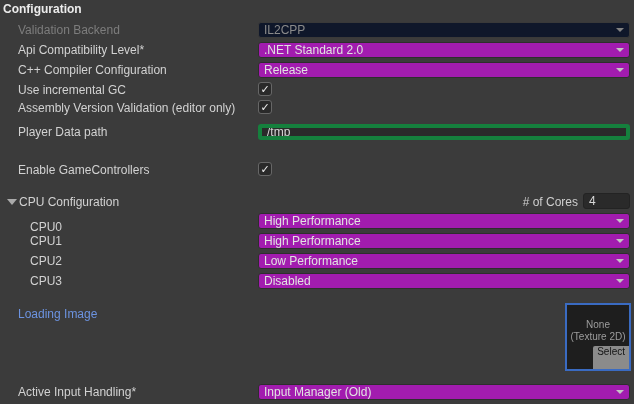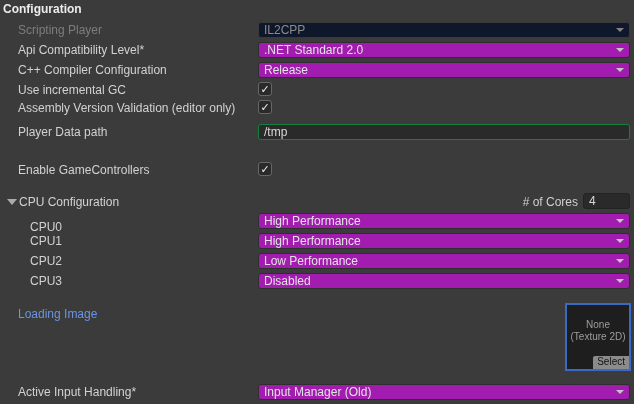--- a/index.html
+++ b/index.html
@@ -22,21 +22,21 @@
   .dd .arrow {
     position:absolute; right:5px; top:5px; width:0; height:0;
     border-left:4px solid transparent; border-right:4px solid transparent;
     border-top:4px solid #c4c4c4;
   }
   .dd.disabled { background:#0f172a; color:#8a8a8a; border-color:#393939; }
   .dd.disabled .arrow { border-top-color:#828282; }
 
   .txt {
     position:absolute; left:258px; right:4px; height:16px; box-sizing:border-box;
-    background:#2a2a2a; border:1px solid #15803d; border-radius:3px;
+    background:#2a2a2a; border:4px solid #15803d; border-radius:3px;
     color:#d8d8d8; padding:0 5px; font-family:"Liberation Sans",sans-serif; font-size:12px;
     outline:none;
   }
   .numfield {
     position:absolute; left:583px; top:193px; width:47px; height:16px; box-sizing:border-box;
     background:#2a2a2a; border:1px solid #232323; border-radius:3px;
     color:#d8d8d8; padding:0 5px; font-family:"Liberation Sans",sans-serif; font-size:12px;
     outline:none;
   }
   .cb {
@@ -53,31 +53,31 @@
 
   .texbox {
     position:absolute; left:565px; top:303px; width:66px; height:68px; box-sizing:border-box;
     background:#1e1e1e; border:2px solid #3a6bc2; cursor:default;
   }
   .texbox .tex-line { text-align:center; font-size:10px; line-height:12px; color:#9d9d9d; }
   .texbox .tex-line:first-child { margin-top:14px; }
   .select-btn {
     position:absolute; right:0; bottom:0;
     background:#8b8b8b; color:#141414; font-size:10px; line-height:12px;
-    padding:0 4px 1px 4px; border-radius:2px 0 0 0; cursor:default;
+    padding:0 4px 11px 4px; border-radius:2px 0 0 0; cursor:default;
   }
 </style>
 </head>
 <body>
 
 <div class="panel">
 
   <div class="lbl hdr" style="left:3px;top:1px">Configuration</div>
 
-  <span class="lbl dim" style="left:18px;top:22px">Scripting Player</span>
+  <span class="lbl dim" style="left:18px;top:22px">Validation Backend</span>
   <div class="dd disabled" style="top:22px">
     <span>IL2CPP</span>
     <span class="arrow"></span>
   </div>
 
   <span class="lbl" style="left:18px;top:42px">Api Compatibility Level*</span>
   <div class="dd" style="top:42px">
     <span>.NET Standard 2.0</span>
     <span class="arrow"></span>
   </div>

